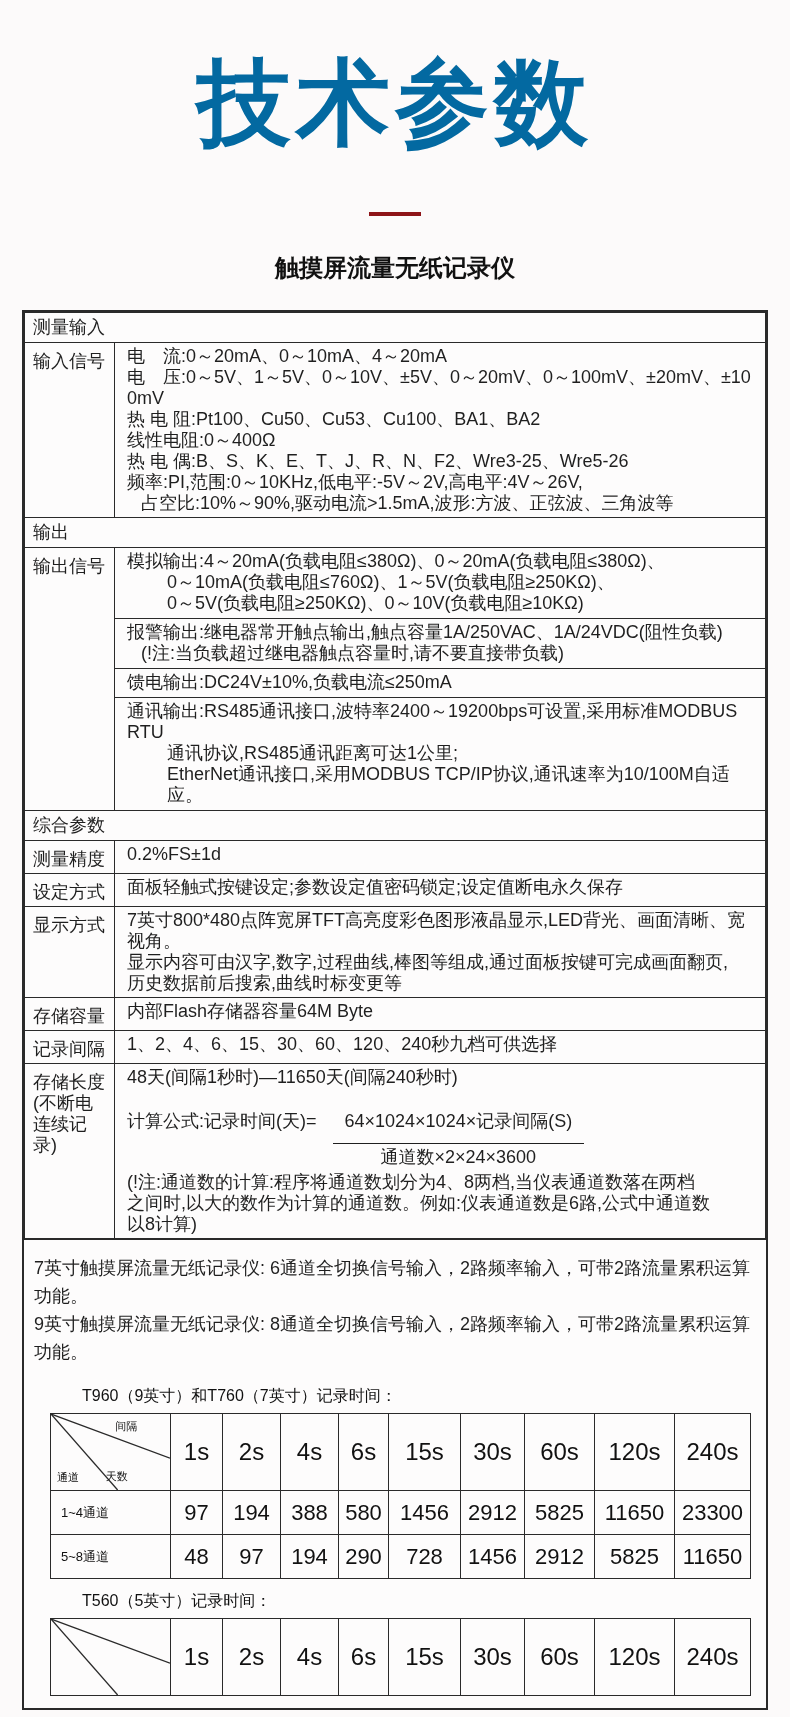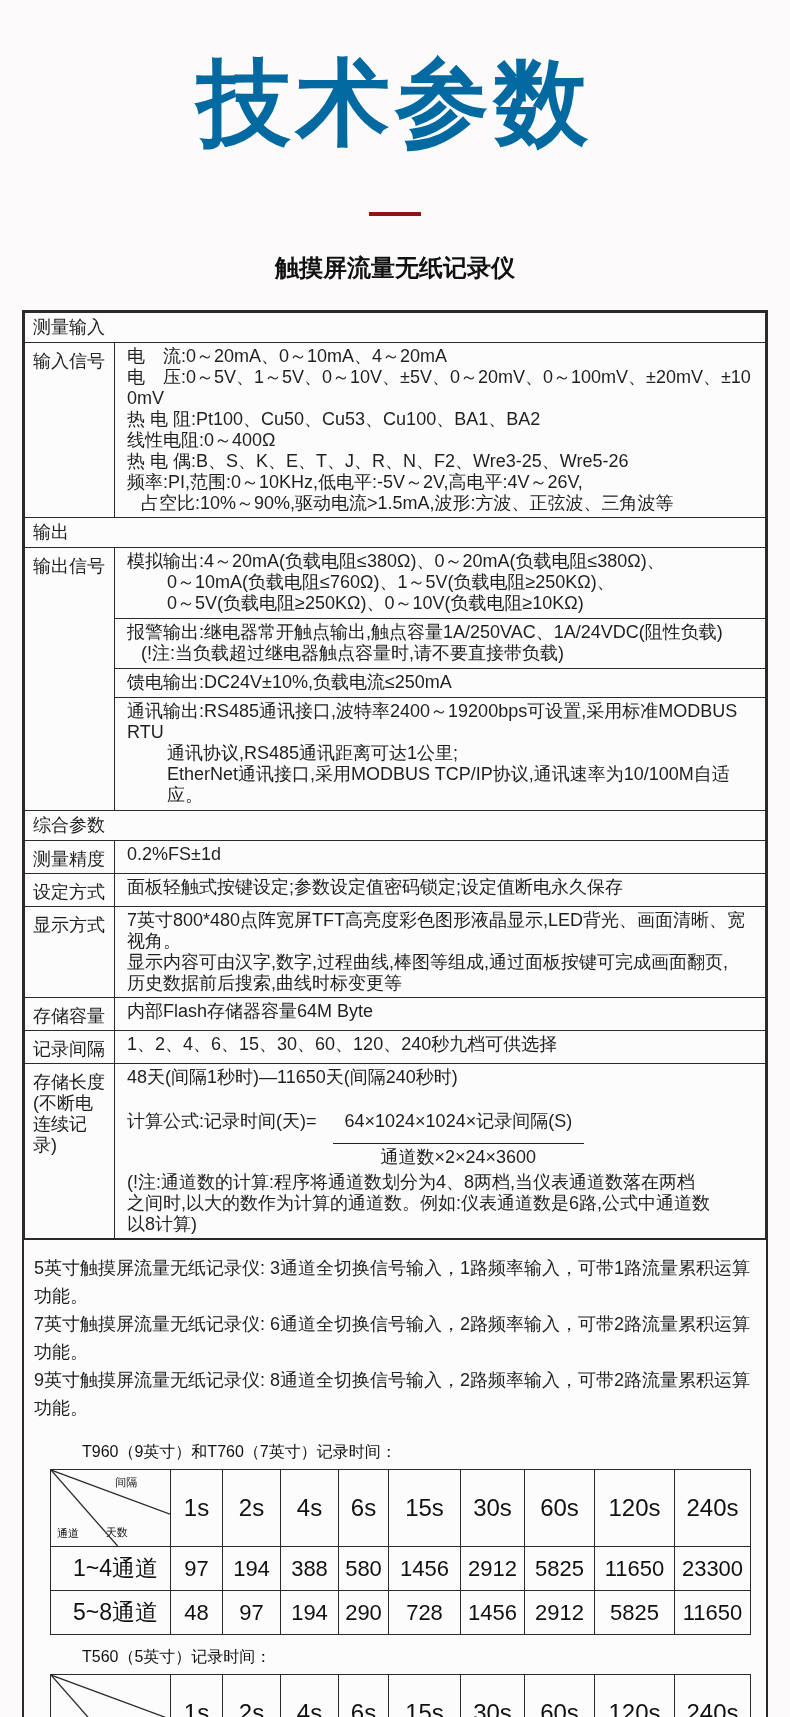--- a/index.html
+++ b/index.html
@@ -35,21 +35,21 @@
   .frac .den{display:block;padding-top:3px}
   .notes{margin-top:4px}
 
   .models{padding:14px 6px 8px 10px;font-size:18px;line-height:28px}
 
   .rt-title{font-size:16px;margin:12px 0 6px 58px;color:#111}
   table.rt{border-collapse:collapse;margin-left:26px}
   table.rt td{border:1.5px solid #2a2a2a;text-align:center;font-size:22px;padding:0;color:#111}
   table.rt tr.hdr td{height:76px;font-size:24px}
   table.rt tr.datarow td{height:43px}
-  table.rt td.chan{text-align:center;padding-left:10px;font-size:23px}
+  table.rt td.chan{text-align:left;padding-left:10px;font-size:13px}
   td.diag{position:relative}
   td.diag svg{position:absolute;left:0;top:0;width:100%;height:100%}
   td.diag span{position:absolute;font-size:11px;line-height:17px}
   td.diag .d-top{top:4px;left:54%}
   td.diag .d-mid{bottom:5px;left:46%}
   td.diag .d-bot{bottom:4px;left:6px}
 </style>
 </head>
 <body>
 
@@ -160,21 +160,20 @@
             <div class="line">(!注:通道数的计算:程序将通道数划分为4、8两档,当仪表通道数落在两档</div>
             <div class="line">之间时,以大的数作为计算的通道数。例如:仪表通道数是6路,公式中通道数</div>
             <div class="line">以8计算)</div>
           </div>
         </td>
       </tr>
     </tbody>
       </table>
 
     <div class="models" style="border-top:1.5px solid #2a2a2a">
-      <div class="line">5英寸触摸屏流量无纸记录仪: 3通道全切换信号输入，1路频率输入，可带1路流量累积运算功能。</div>
       <div class="line">7英寸触摸屏流量无纸记录仪: 6通道全切换信号输入，2路频率输入，可带2路流量累积运算功能。</div>
       <div class="line">9英寸触摸屏流量无纸记录仪: 8通道全切换信号输入，2路频率输入，可带2路流量累积运算功能。</div>
     </div>
 
     <div class="rt-title">T960（9英寸）和T760（7英寸）记录时间：</div>
     <table class="rt">
       <colgroup>
         <col style="width:120px">
           <col style="width:52px">
           <col style="width:58px">

